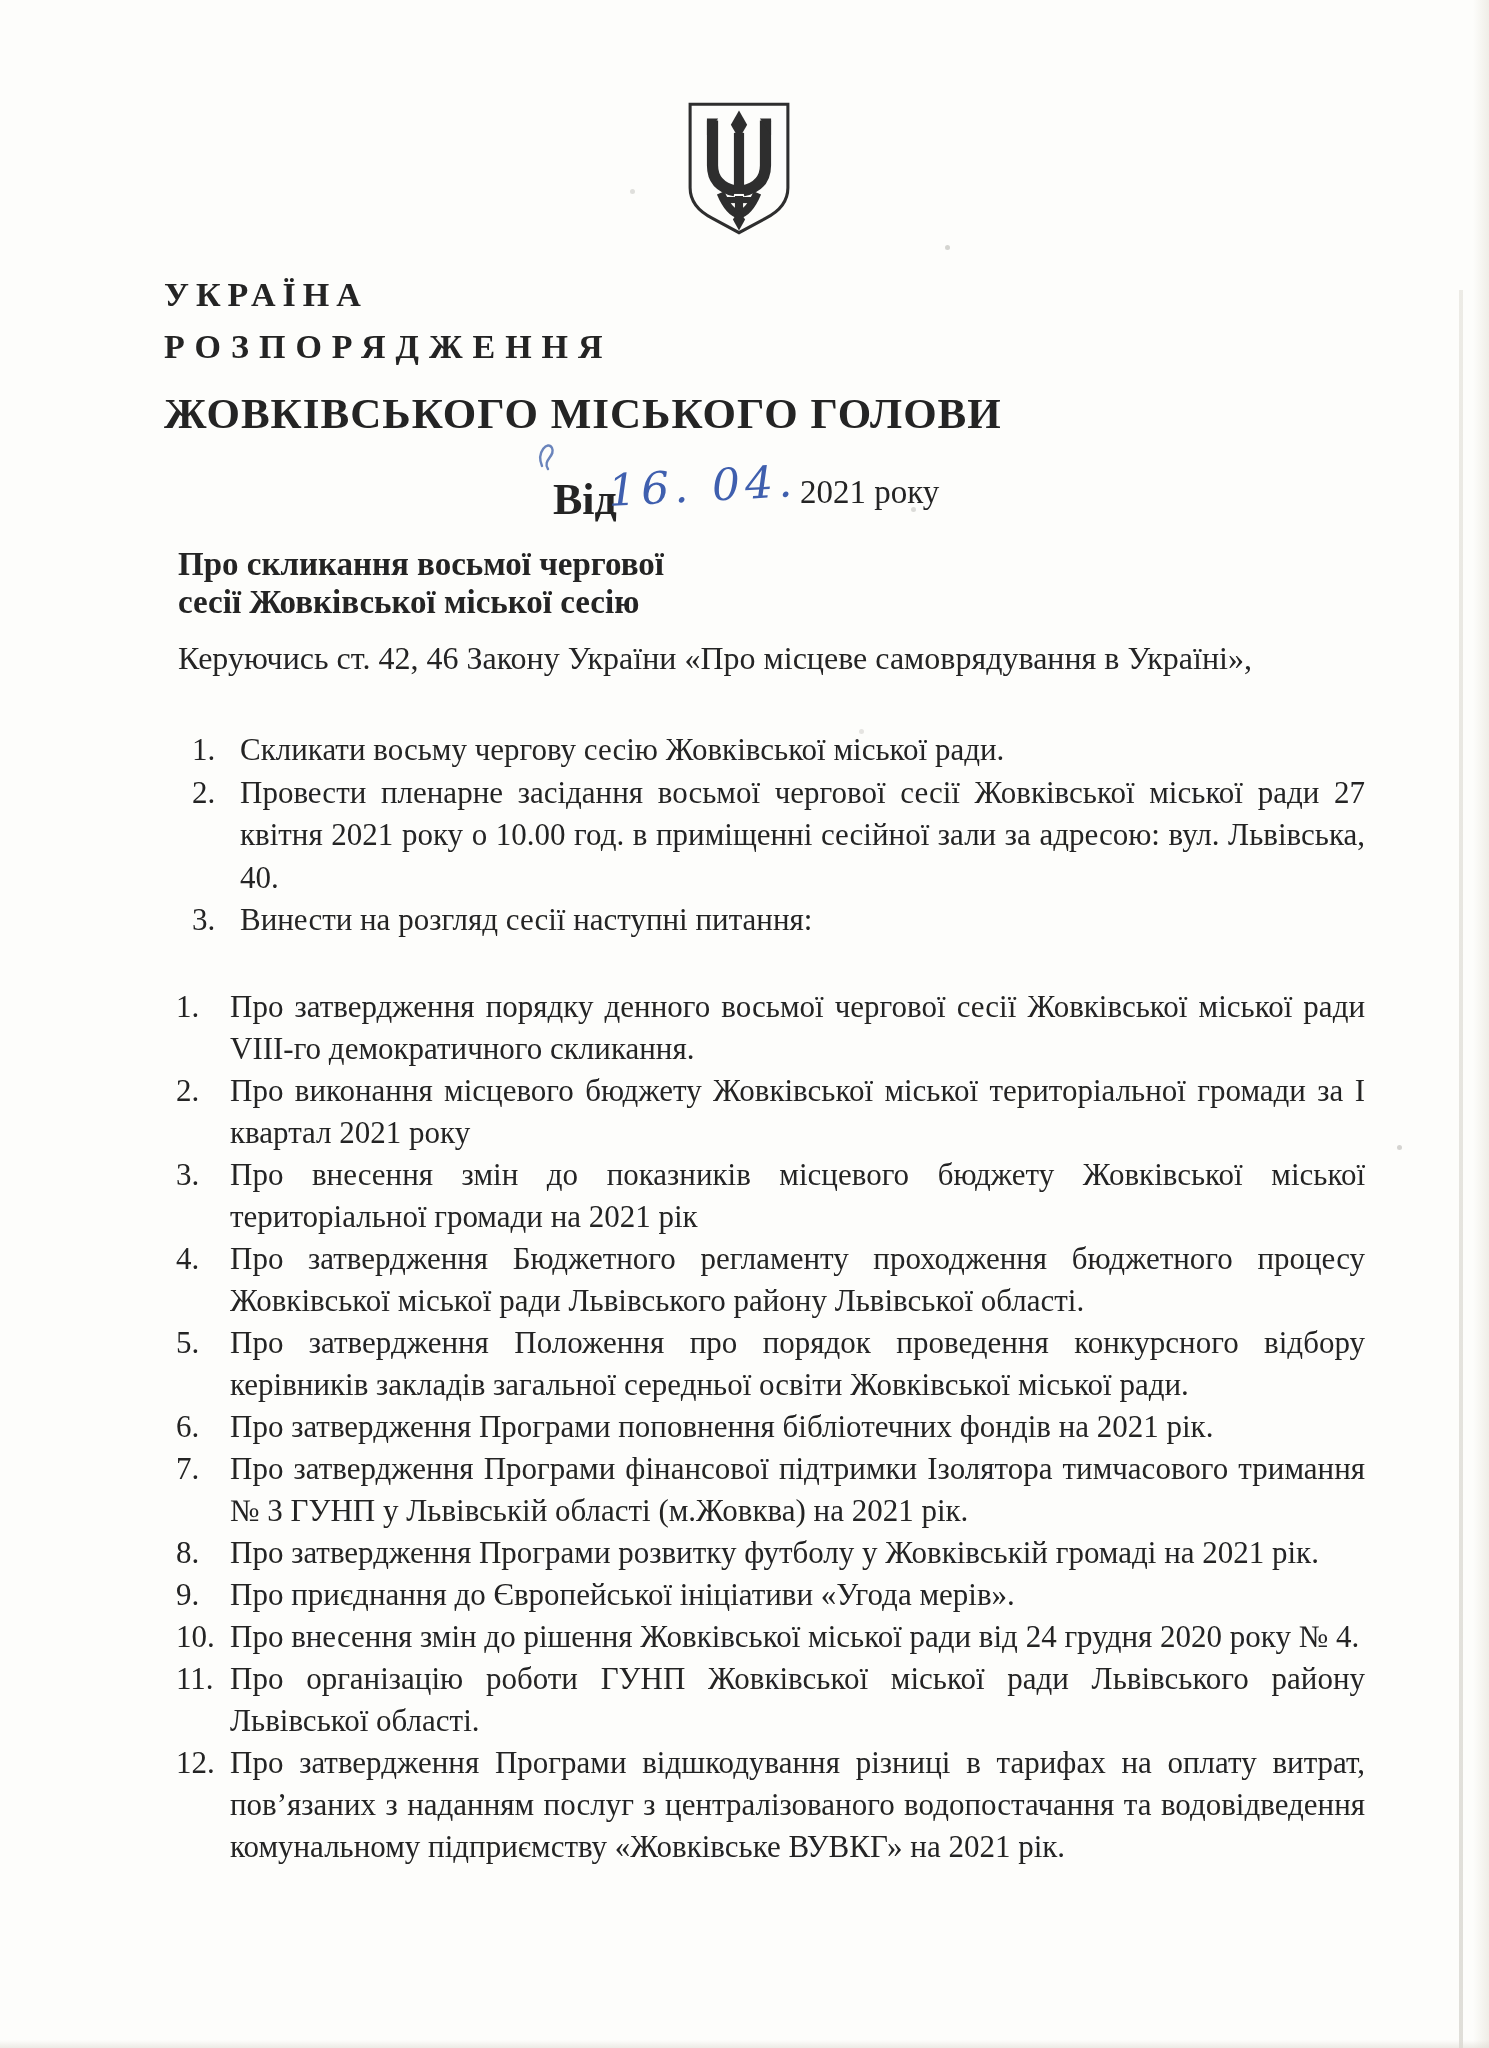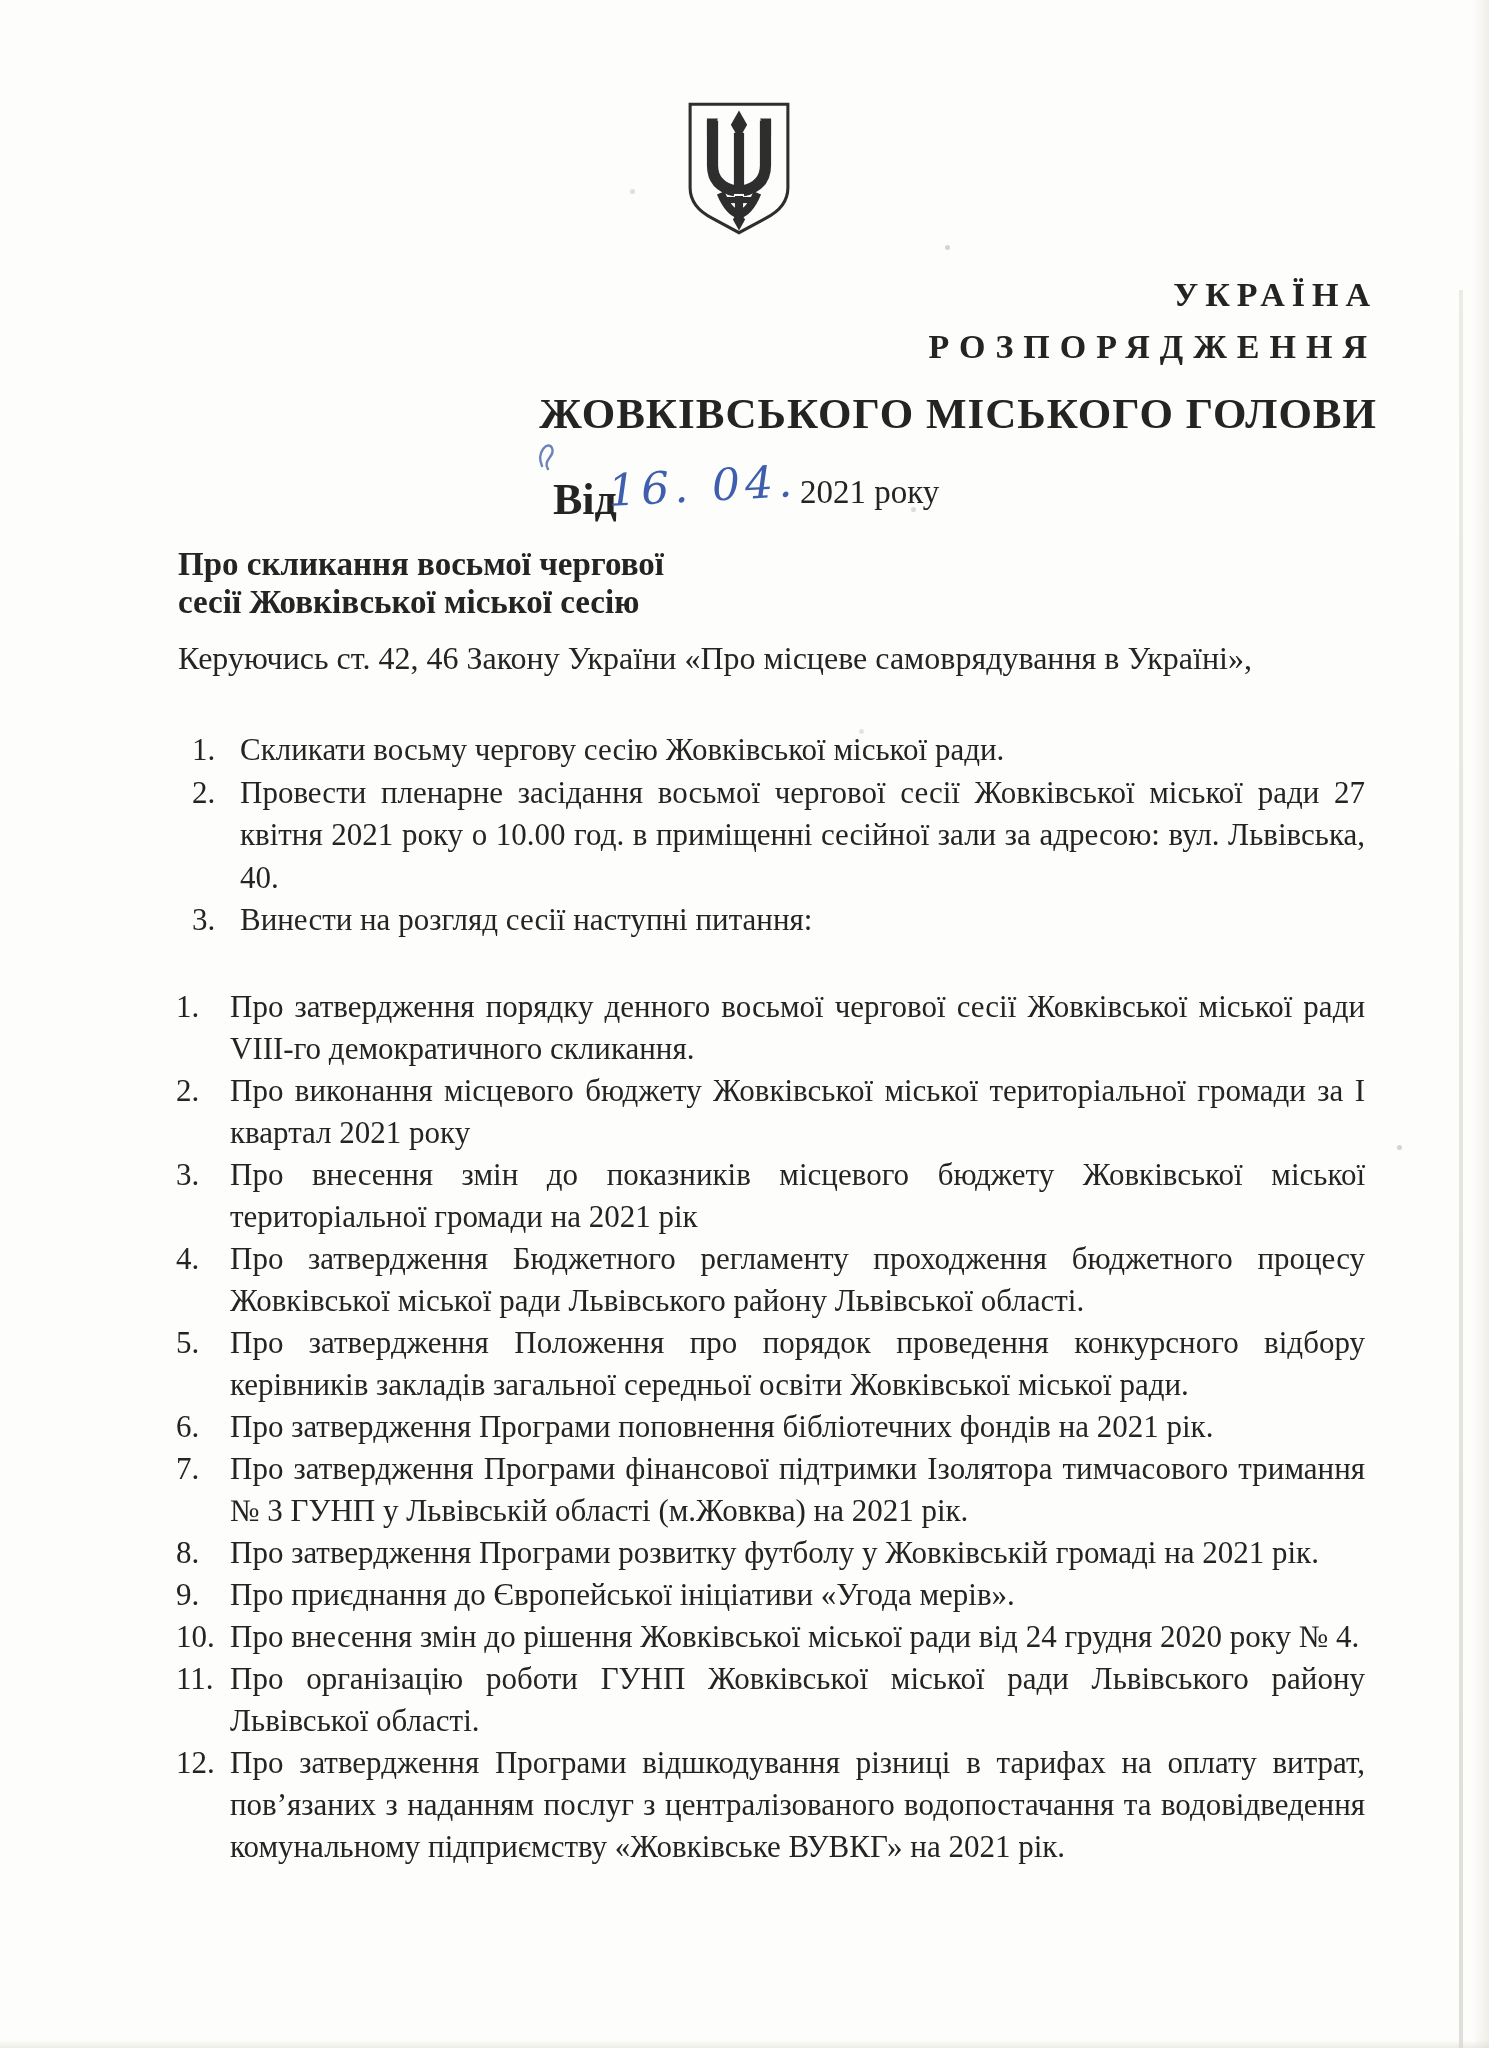--- a/index.html
+++ b/index.html
@@ -9,21 +9,21 @@
     position:relative;
     width:1489px;height:2048px;
     margin:0 auto;
     background:#fdfdfb;
     font-family:"Liberation Serif","DejaVu Serif",serif;
     color:#242424;
     overflow:hidden;
   }
   
   .emblem{position:absolute;top:100px;left:684px;width:110px;height:138px;}
-  .hdr{position:absolute;top:276px;left:188px;width:1189px;text-align:right;}
+  .hdr{position:absolute;top:276px;left:164px;width:1189px;text-align:left;}
   .hdr-country{font-size:34px;font-weight:bold;letter-spacing:7px;}
   .hdr-doctype{margin-top:14px;font-size:34px;font-weight:bold;letter-spacing:10px;}
   .hdr-issuer{margin-top:23px;font-size:43px;font-weight:bold;letter-spacing:1px;}
   
   .dateline{position:absolute;top:470px;left:176px;width:1189px;height:70px;}
   .date-prefix{position:absolute;left:377px;top:4px;font-size:44px;font-weight:bold;}
   .date-hand{
     position:absolute;left:432px;top:-10px;
     font-size:44px;font-style:italic;letter-spacing:5px;
     color:#3f5fae;transform:rotate(-3deg);

